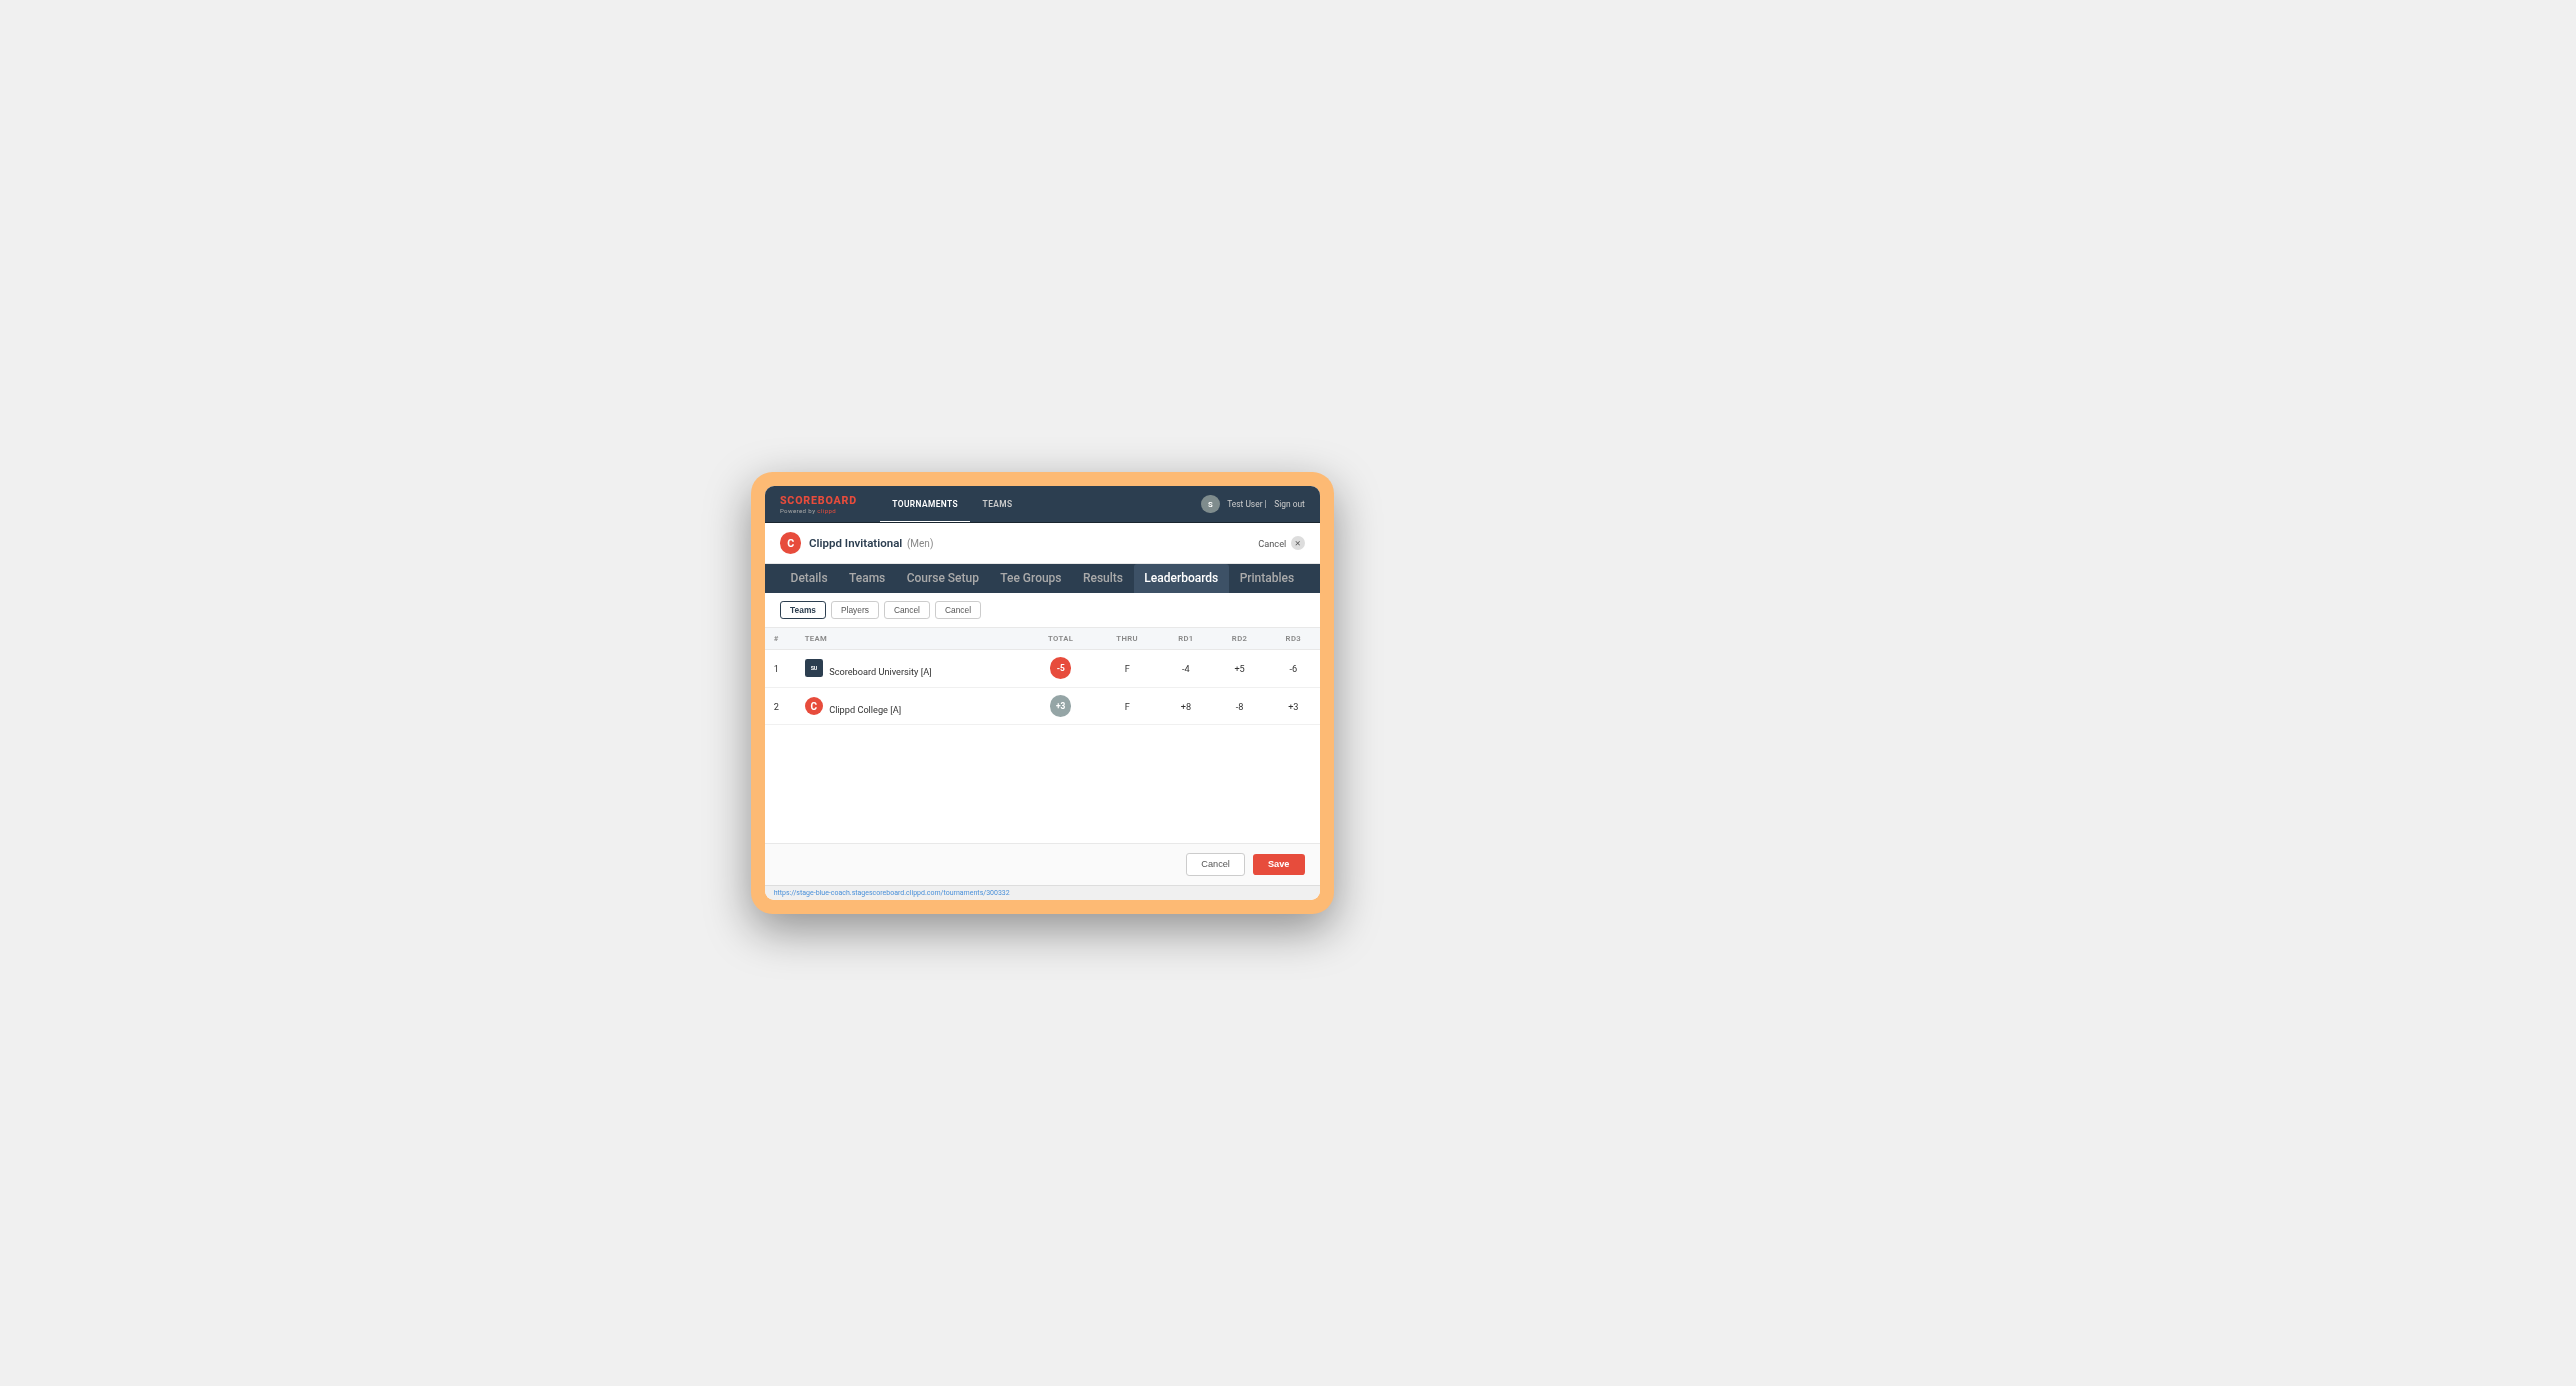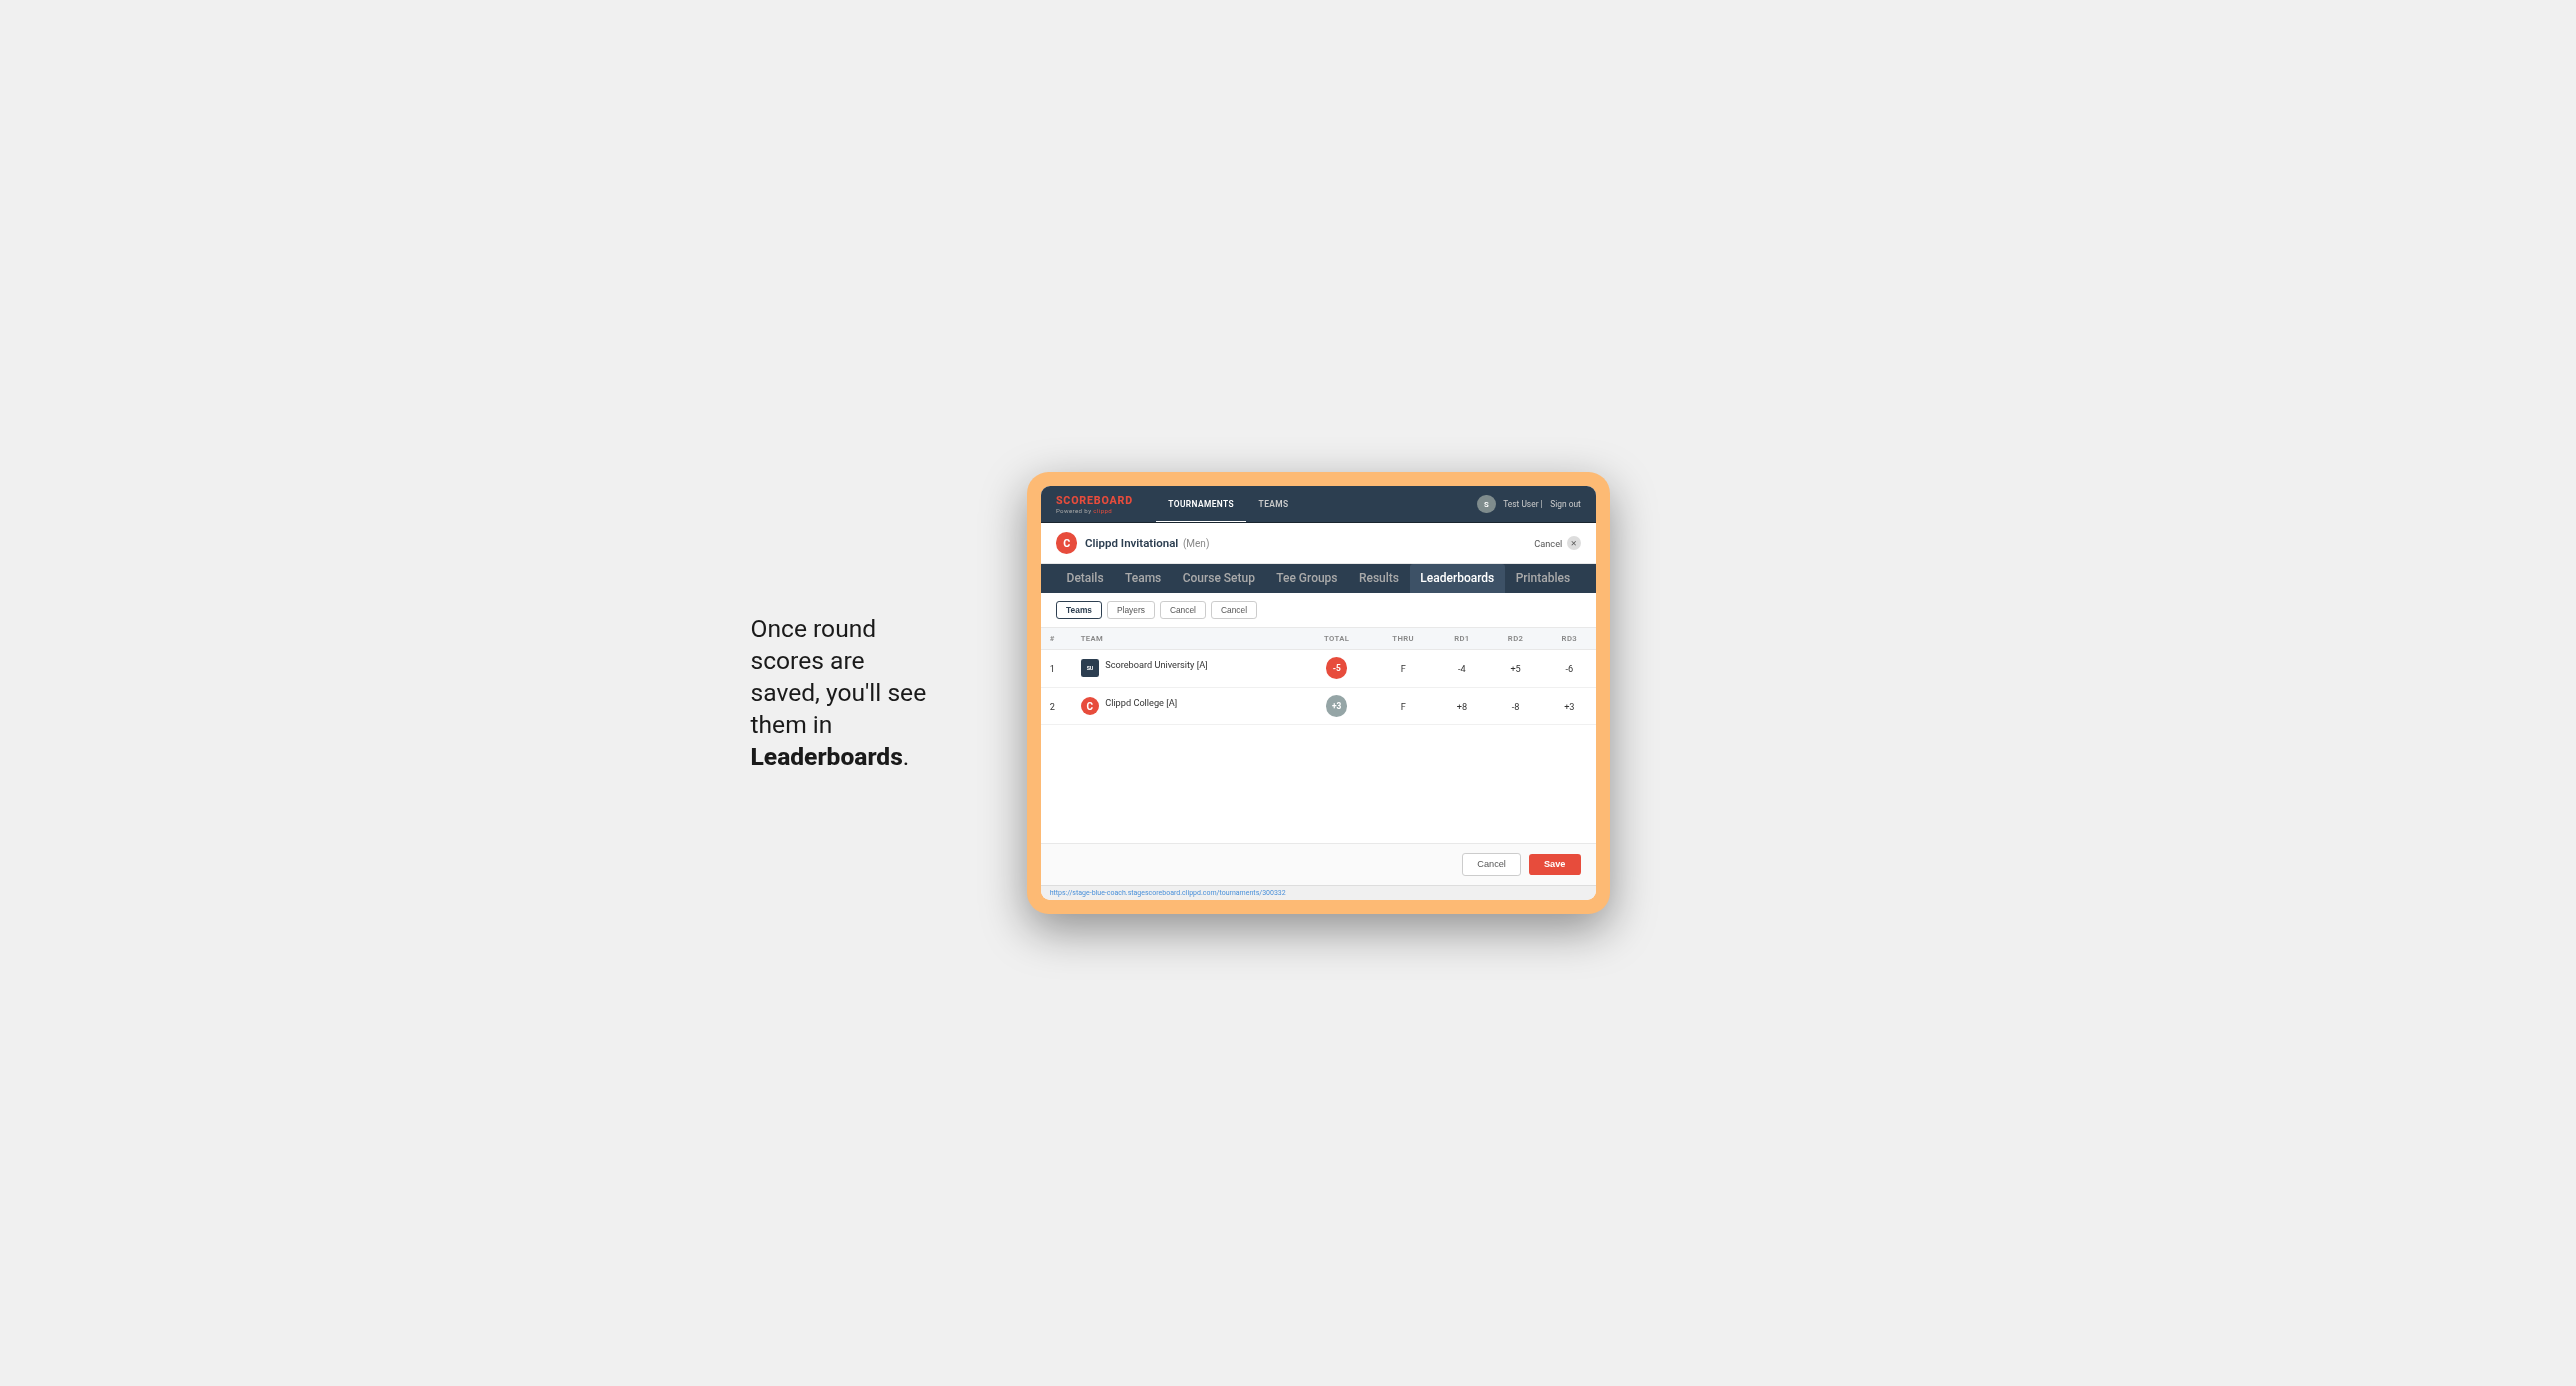--- a/index.html
+++ b/index.html
@@ -268,21 +268,21 @@
     .leaderboard-table td {
       padding: 7.7px 9.2px;
       font-size: 9.2px;
       color: #333;
       border-bottom: 0.8px solid #f0f0f0;
     }
     .leaderboard-table td.center { text-align: center; }
 
     .team-row {
       display: flex;
-      align-items: flex-start;
+      align-items: flex-end;
       gap: 6.1px;
     }
 
     .team-logo {
       width: 18.4px;
       height: 18.4px;
       background: #2c3e50;
       border-radius: 2.3px;
       display: flex;
       align-items: center;
@@ -369,27 +369,20 @@
 
     .tablet-wrapper {
       position: relative;
     }
   </style>
 </head>
 <body>
 
 <div class="page-wrapper">
 
-  <div class="left-text">
-    <span>Once round</span><br>
-    <span>scores are</span><br>
-    <span>saved, you'll see</span><br>
-    <span>them in</span><br>
-    <strong>Leaderboards</strong><span>.</span>
-  </div>
 
   <div class="tablet-wrapper">
     <div class="tablet-frame">
       <div class="tablet-screen">
 
         <div class="top-nav">
           <div class="logo-area">
             <div class="logo-scoreboard">
               <span style="color:#e74c3c">SCORE</span><span>BOARD</span>
             </div>

